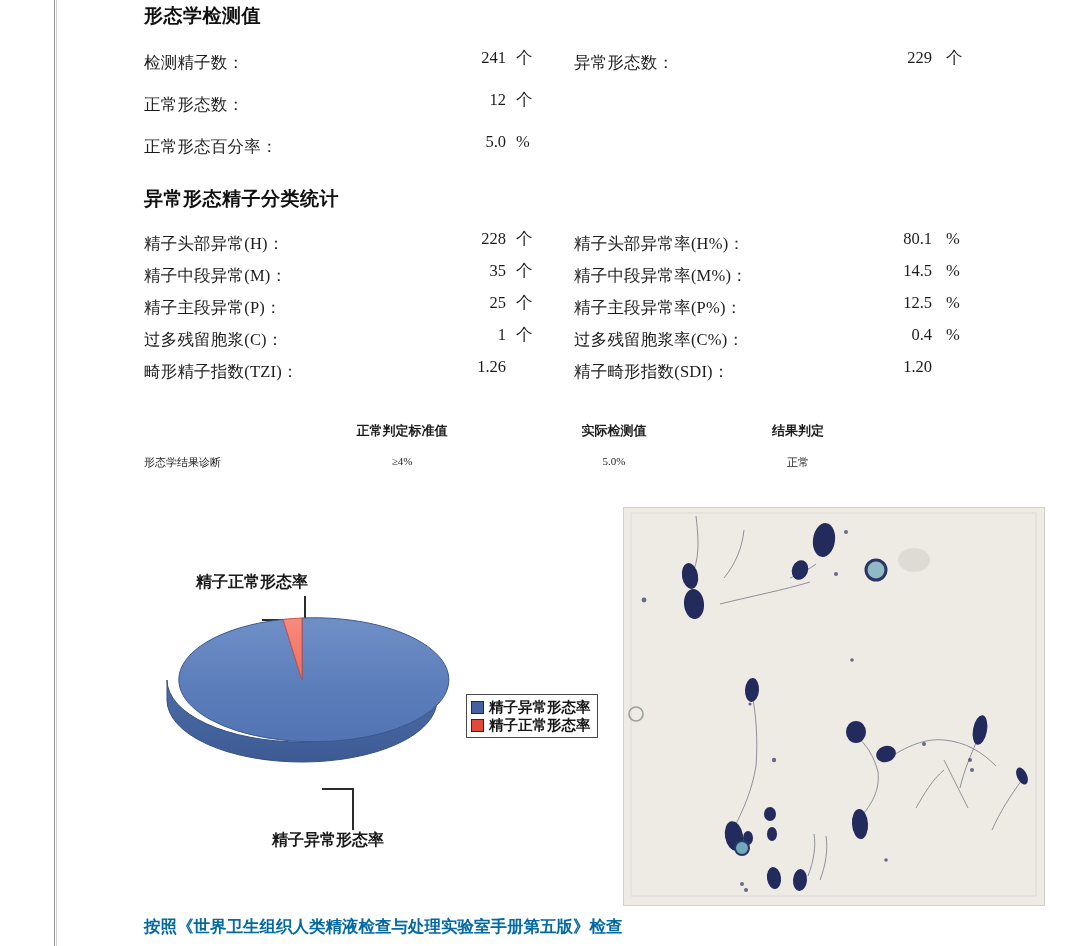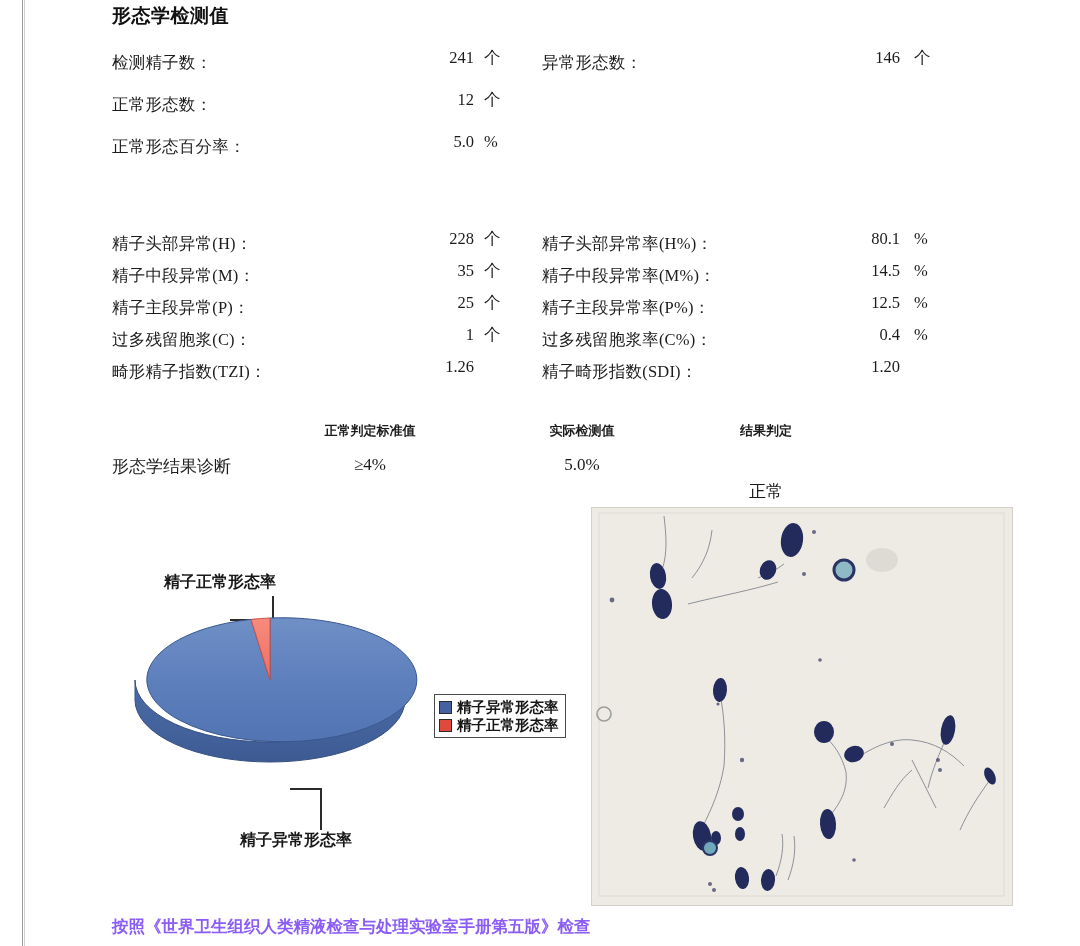--- a/index.html
+++ b/index.html
@@ -6,21 +6,21 @@
   html,body{margin:0;padding:0;}
   body{
     width:1080px;height:946px;
     background:#ffffff;
     font-family:"Liberation Serif","DejaVu Serif",serif;
     color:#1c1c1c;
     position:relative;
     overflow:hidden;
     -webkit-font-smoothing:antialiased;
   }
-  .page{position:absolute;inset:0;}
+  .page{position:absolute;inset:0;margin-left:32px;}
 
   
   .edge-rule{
     position:absolute;left:22px;top:0;width:1px;height:946px;
     background:#9a9a9a;
   }
   .edge-rule2{
     position:absolute;left:24px;top:0;width:1px;height:946px;
     background:#cfcfcf;
   }
@@ -51,21 +51,21 @@
   
   .colL{left:112px;}
   .colL .val{left:254px;width:108px;}
   .colL .unit{left:372px;}
   
   .colR{left:542px;}
   .colR .val{left:250px;width:108px;}
   .colR .unit{left:372px;}
 
   
-  .diag{position:absolute;font-size:17px;white-space:nowrap;}
+  .diag{position:absolute;font-size:11px;white-space:nowrap;}
   .diag-h{
     font-family:"Liberation Sans","DejaVu Sans",sans-serif;
     font-weight:bold;font-size:13px;
   }
   .diag-c{text-align:center;}
 
   
   #pie-chart{position:absolute;left:120px;top:560px;width:300px;height:260px;}
   .pie-label{
     position:absolute;white-space:nowrap;
@@ -95,21 +95,21 @@
     box-shadow:0 0 0 1px #d2d0c9;
   }
   #micro-image .inner-frame{
     position:absolute;left:6px;top:4px;right:6px;bottom:10px;
     border:1px solid #d8d6cf;
   }
 
   .footer{
     position:absolute;left:112px;top:916px;
     font-family:"Liberation Sans","DejaVu Sans",sans-serif;
-    font-weight:bold;font-size:16.5px;color:#8b5cf6;white-space:nowrap;
+    font-weight:bold;font-size:16.5px;color:#0369a1;white-space:nowrap;
   }
 </style>
 </head>
 <body>
 
 <div class="page">
 
   <div class="edge-rule"></div>
   <div class="edge-rule2"></div>
 
@@ -126,24 +126,25 @@
     <span class="unit">个</span>
   </div>
   <div class="row colL" style="top:131px">
     <span class="lbl">正常形态百分率：</span>
     <span class="val">5.0</span>
     <span class="unit">%</span>
   </div>
 
   <div class="row colR" style="top:47px">
     <span class="lbl">异常形态数：</span>
-    <span class="val">146</span>
-    <span class="unit">个</span>
-  </div>
-
+    <span class="val">229</span>
+    <span class="unit">个</span>
+  </div>
+
+  <div class="sec-title" id="sec2-title">异常形态精子分类统计</div>
 
   <div class="row colL" style="top:228px">
     <span class="lbl">精子头部异常(H)：</span>
     <span class="val">228</span>
     <span class="unit">个</span>
   </div>
   <div class="row colL" style="top:260px">
     <span class="lbl">精子中段异常(M)：</span>
     <span class="val">35</span>
     <span class="unit">个</span>
@@ -190,21 +191,21 @@
     <span class="unit"></span>
   </div>
 
   <div class="diag diag-h diag-c" style="left:300px;top:422px;width:140px">正常判定标准值</div>
   <div class="diag diag-h diag-c" style="left:520px;top:422px;width:124px">实际检测值</div>
   <div class="diag diag-h diag-c" style="left:716px;top:422px;width:100px">结果判定</div>
 
   <div class="diag" style="left:112px;top:455px">形态学结果诊断</div>
   <div class="diag diag-c" style="left:300px;top:455px;width:140px">≥4%</div>
   <div class="diag diag-c" style="left:520px;top:455px;width:124px">5.0%</div>
-  <div class="diag diag-c" style="left:716px;top:480px;width:100px">正常</div>
+  <div class="diag diag-c" style="left:716px;top:455px;width:100px">正常</div>
 
   <div id="pie-chart">
 
     <div class="pie-label" style="left:44px;top:12px">精子正常形态率</div>
     <div class="leader" style="left:152px;top:36px;width:1.6px;height:25px;"></div>
     <div class="leader" style="left:110px;top:59px;width:44px;height:1.6px;"></div>
 
     <svg width="300" height="260" viewBox="0 0 300 260" style="position:absolute;left:0;top:0;overflow:visible">
       <defs>
         <linearGradient id="blueTop" x1="0" y1="0" x2="0" y2="1">

